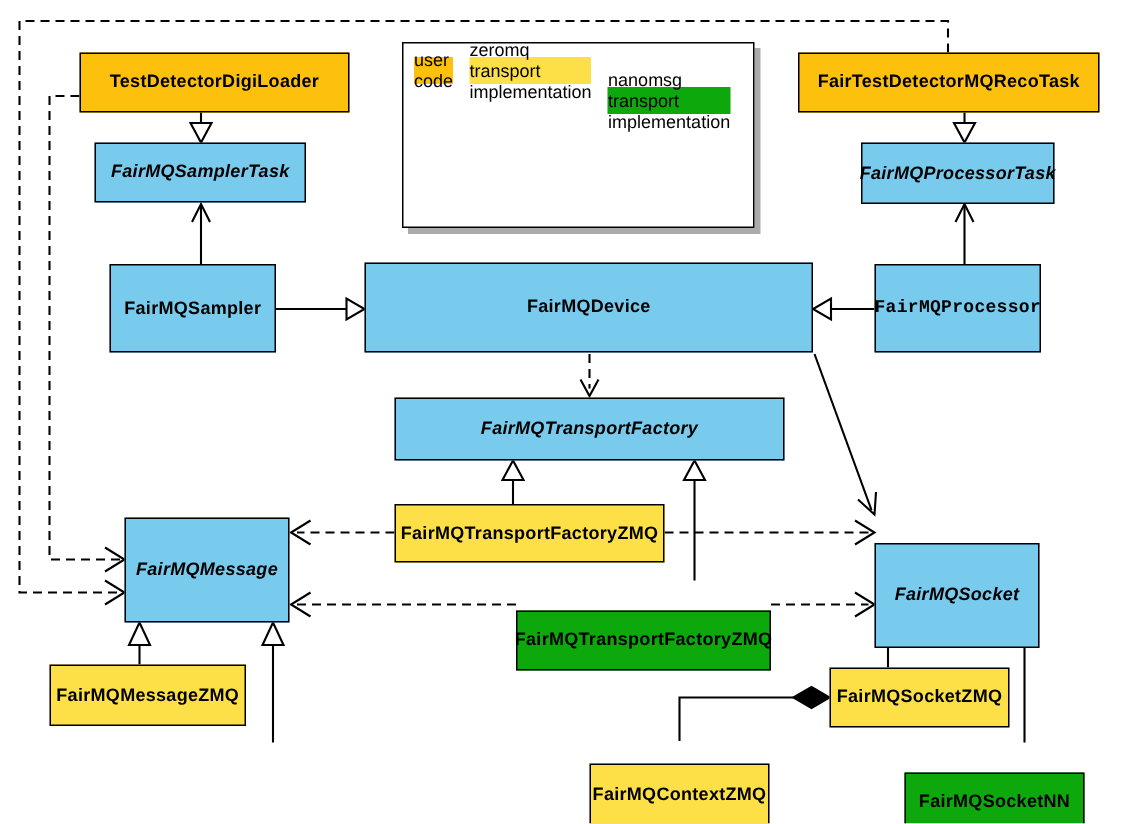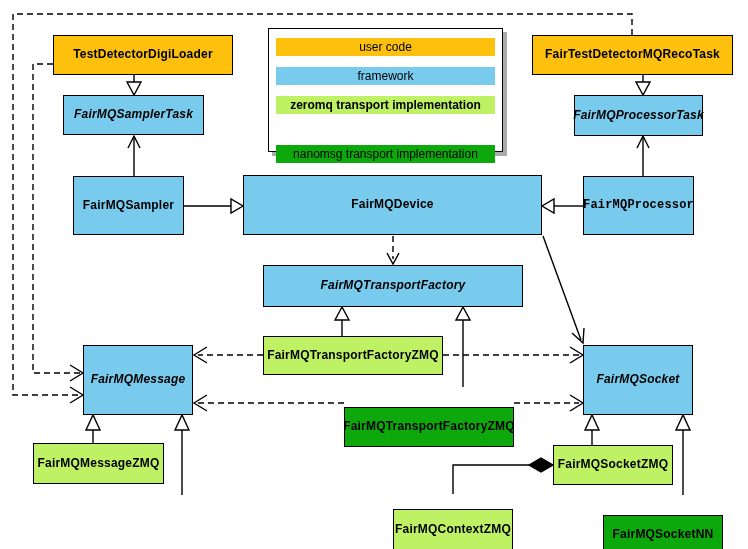--- a/index.html
+++ b/index.html
@@ -10,27 +10,27 @@
   #wires{position:absolute;left:0;top:0;z-index:0;}
   .node{
     position:absolute;box-sizing:border-box;z-index:1;
     border:1.5px solid #000;color:#000;
     display:flex;align-items:center;justify-content:center;text-align:center;
     font-weight:bold;font-size:12px;letter-spacing:0.2px;line-height:1.1;
   }
   .abstract{font-style:italic;}
   .c-user{background:#FCC00D;}
   .c-fw{background:#79CBEE;}
-  .c-zmq{background:#bef264;font-weight:bold;}
+  .c-zmq{background:#fde047;}
   .c-nn{background:#0CA80C;margin-top:20px;}
   .legend{
     position:absolute;left:268px;top:28px;width:235px;height:124px;z-index:1;
     box-sizing:border-box;border:1.5px solid #000;background:#ffffff;
     box-shadow:4px 4px 0 #ababab;
-    display:flex;flex-direction:column;justify-content:flex-start;
+    display:flex;flex-direction:row;justify-content:flex-start;
     padding:9px 7px 0 7px;gap:11px;
   }
   .legend-bar{
     height:18px;flex:0 0 18px;display:flex;align-items:center;justify-content:center;
     font-size:12px;color:#000;
   }
   svg .solid{stroke:#000;stroke-width:1.4;fill:none;}
   svg .dash{stroke:#000;stroke-width:1.4;fill:none;stroke-dasharray:6 4;}
   svg .tri{stroke:#000;stroke-width:1.4;fill:#ffffff;}
   svg .openhead{stroke:#000;stroke-width:1.4;fill:none;}
@@ -144,21 +144,20 @@
     </g>
 
     <g>
       <path class="solid" d="M529,465 L453,465 L453,494"></path>
       <polygon class="diamond" points="529,465 541,458 553,465 541,472"></polygon>
     </g>
   </svg>
 
   <div class="legend">
     <div class="legend-bar c-user">user code</div>
-    <div class="legend-bar c-fw">framework</div>
     <div class="legend-bar c-zmq">zeromq transport implementation</div>
     <div class="legend-bar c-nn">nanomsg transport implementation</div>
   </div>
 
   <div class="node c-user" style="left:53px;top:35px;width:180px;height:40px;">TestDetectorDigiLoader</div>
 
   <div class="node c-user" style="left:532px;top:35px;width:201px;height:40px;">FairTestDetectorMQRecoTask</div>
 
   <div class="node c-fw abstract" style="left:63px;top:95px;width:141px;height:40px;">FairMQSamplerTask</div>
 
@@ -171,21 +170,21 @@
   <div class="node c-fw" style="left:583px;top:176px;width:111px;height:59px;font-family:Liberation Mono, monospace;">FairMQProcessor</div>
 
   <div class="node c-fw abstract" style="left:263px;top:265px;width:260px;height:42px;">FairMQTransportFactory</div>
 
   <div class="node c-zmq" style="left:263px;top:336px;width:180px;height:39px;">FairMQTransportFactoryZMQ</div>
 
   <div class="node c-nn" style="left:344px;top:387px;width:170px;height:40px;">FairMQTransportFactoryZMQ</div>
 
   <div class="node c-fw abstract" style="left:83px;top:345px;width:110px;height:70px;">FairMQMessage</div>
 
-  <div class="node c-fw abstract" style="left:583px;top:345px;width:110px;height:70px;">FairMQSocket</div>
+  <div class="node c-fw abstract" style="left:583px;top:362px;width:110px;height:70px;">FairMQSocket</div>
 
   <div class="node c-zmq" style="left:33px;top:443px;width:131px;height:41px;">FairMQMessageZMQ</div>
 
 
   <div class="node c-zmq" style="left:393px;top:509px;width:120px;height:41px;">FairMQContextZMQ</div>
 
   <div class="node c-zmq" style="left:553px;top:445px;width:120px;height:40px;">FairMQSocketZMQ</div>
 
   <div class="node c-nn" style="left:603px;top:495px;width:120px;height:40px;">FairMQSocketNN</div>
 

